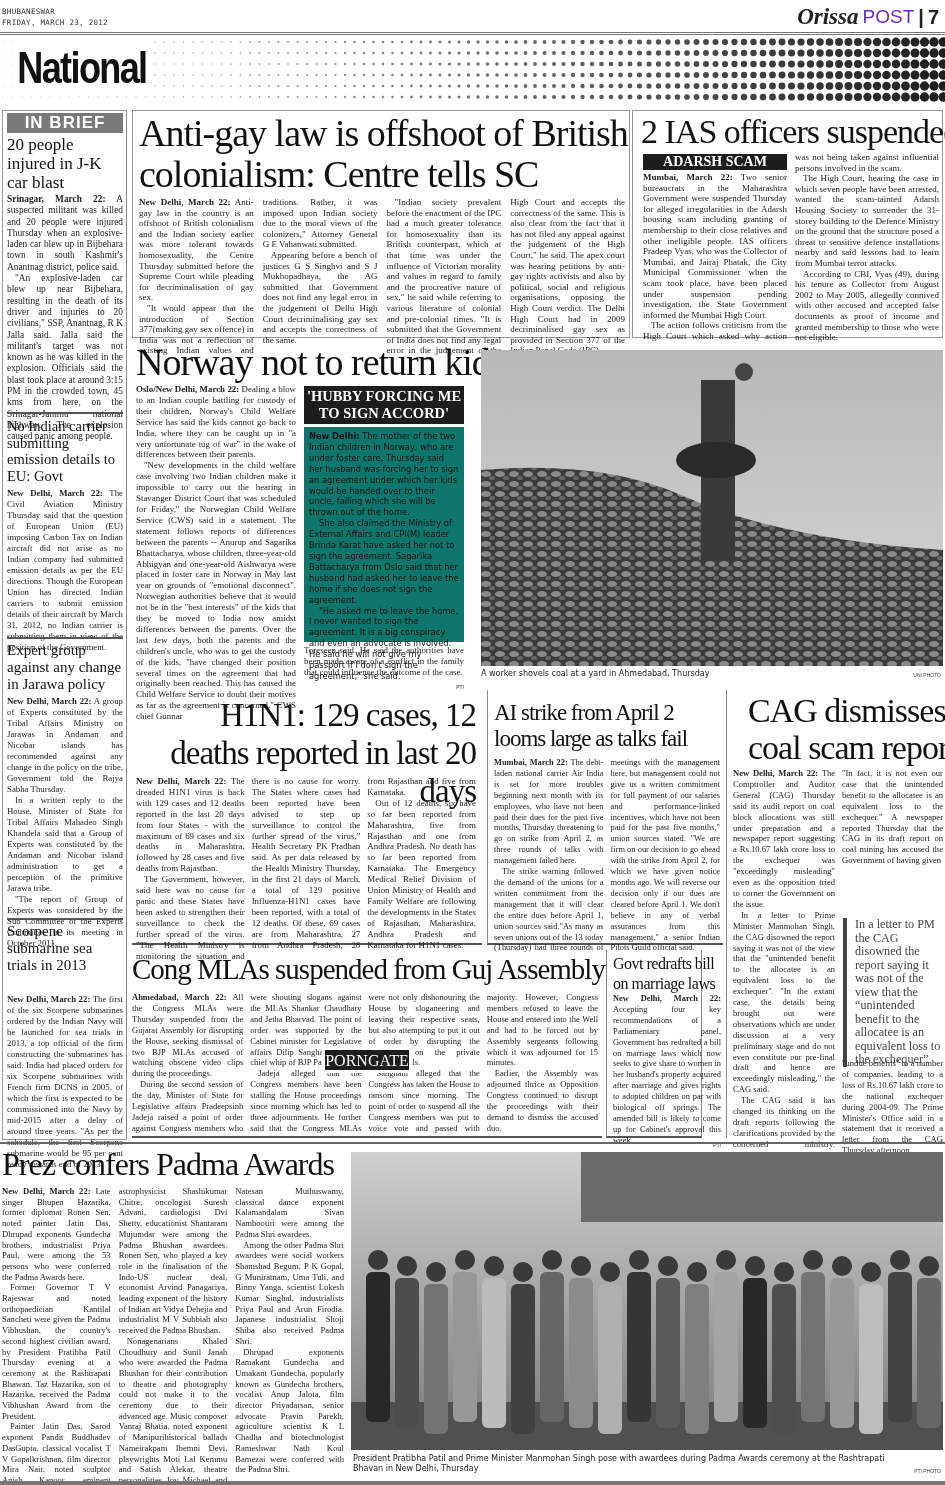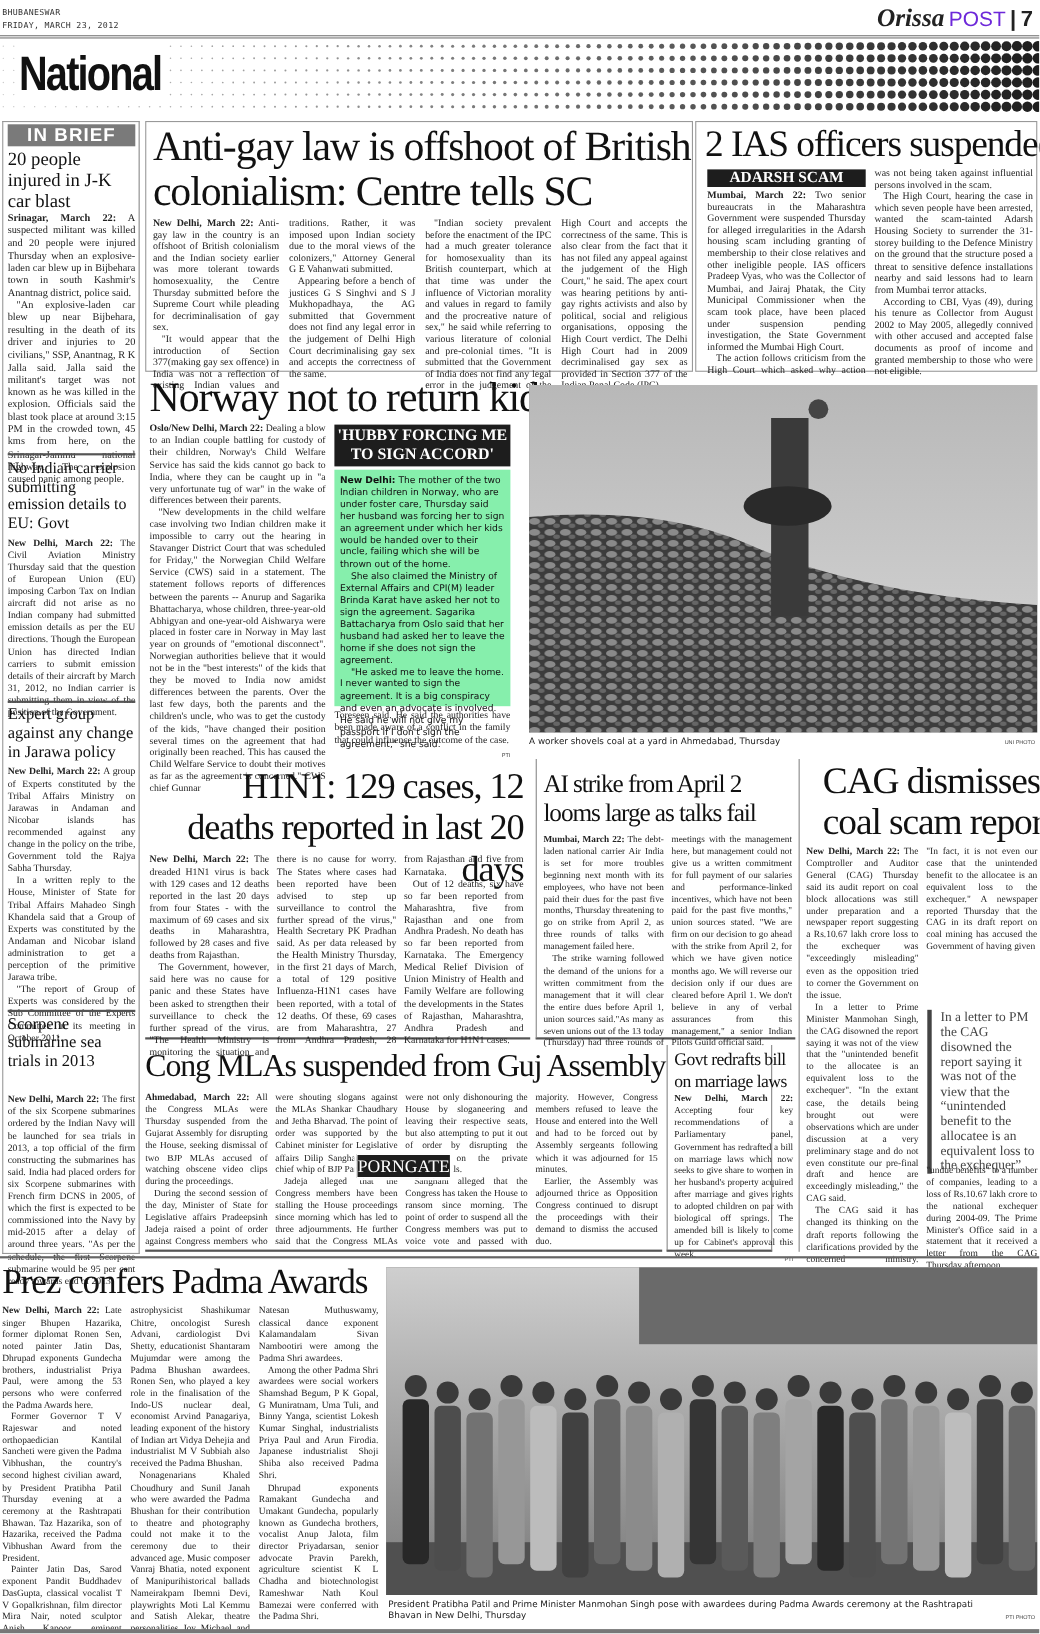--- a/index.html
+++ b/index.html
@@ -1,41 +1,41 @@
 <!DOCTYPE html>
 <html><head>
 <meta charset="utf-8">
 <style>
 *{box-sizing:border-box;margin:0;padding:0}
 html,body{width:945px;height:1485px;background:#fff;overflow:hidden}
 body{font-family:"Liberation Serif","DejaVu Serif",serif;color:#1a1a1a;position:relative}
 .abs{position:absolute}
 .masthead-left{left:2px;top:6px;font-family:"DejaVu Sans Mono","Liberation Mono",monospace;font-size:7.5px;line-height:11px;color:#333;letter-spacing:.3px}
-.masthead-right{right:6px;top:4px;display:flex;align-items:flex-end;gap:4px}
+.masthead-right{right:6px;top:4px;display:flex;align-items:center;gap:4px}
 .brand-orissa{font-family:"Liberation Serif",serif;font-style:italic;font-weight:bold;font-size:23px;color:#222}
 .brand-post{font-family:"Liberation Sans",sans-serif;font-weight:normal;font-size:19px;color:#6d28d9}
 .brand-sep{font-family:"Liberation Sans",sans-serif;font-size:20px;color:#222;font-weight:bold}
 .rule-top{left:0;top:32px;width:945px;height:3px;border-top:1px solid #777;border-bottom:1px solid #777}
 .section-band{left:0;top:36px;width:945px;height:66px;overflow:hidden}
 .section-title{left:14px;top:40px;font-family:"Liberation Sans",sans-serif;font-weight:bold;font-size:44px;letter-spacing:-2px;color:#111;background:#fff;padding:0 4px;line-height:56px;transform:scaleX(.82);transform-origin:left}
 .frame{border:1px solid #999}
 .col-left{left:2px;top:110px;width:125px;height:1030px;border-right:1px solid #888}
 .inbrief{left:7px;top:113px;width:116px;height:20px;background:#7a7a7a;color:#fff;font-family:"Liberation Sans",sans-serif;font-weight:bold;font-size:17px;text-align:center;line-height:20px;letter-spacing:1px}
 .hl-small{font-family:"Liberation Serif",serif;font-size:17px;line-height:19px;color:#111}
 .body{font-size:9.4px;line-height:11.3px;text-align:justify;hyphens:auto;color:#222}
 .body p{text-indent:8px}
 .body p.first{text-indent:0}
 .dateline{font-weight:bold}
 .pti{font-family:"Liberation Sans",sans-serif;font-size:5px;float:right;margin-top:4px;color:#333}
 .hr{height:2px;background:#555}
 .hl-big{font-family:"Liberation Serif",serif;color:#111;letter-spacing:-1px}
 .caption{font-family:"DejaVu Sans","Liberation Sans",sans-serif;font-size:8px;color:#222;line-height:10px}
 .credit{font-family:"Liberation Sans",sans-serif;font-size:5px;color:#444}
 .tag-black{background:#1d1d1d;color:#fff;font-family:"Liberation Serif",serif;font-weight:bold;text-align:center}
-.sidebar-box{background:#86efac;font-family:"DejaVu Sans","Liberation Sans",sans-serif;font-size:9px;line-height:11.3px;color:#111;padding:4px 5px}
+.sidebar-box{background:#0f766e;font-family:"DejaVu Sans","Liberation Sans",sans-serif;font-size:9px;line-height:11.3px;color:#111;padding:4px 5px}
 .sidebar-box p{text-indent:10px}
 .sidebar-box p.first{text-indent:0}
 .pullquote{border-left:4px solid #444;padding-left:8px;font-family:"Liberation Serif",serif;font-size:14px;line-height:15px;color:#444}
 .photo{background:#888;overflow:hidden}
 </style>
 </head>
 <body>
 
 <div class="abs masthead-left">
   <div>BHUBANESWAR</div>

